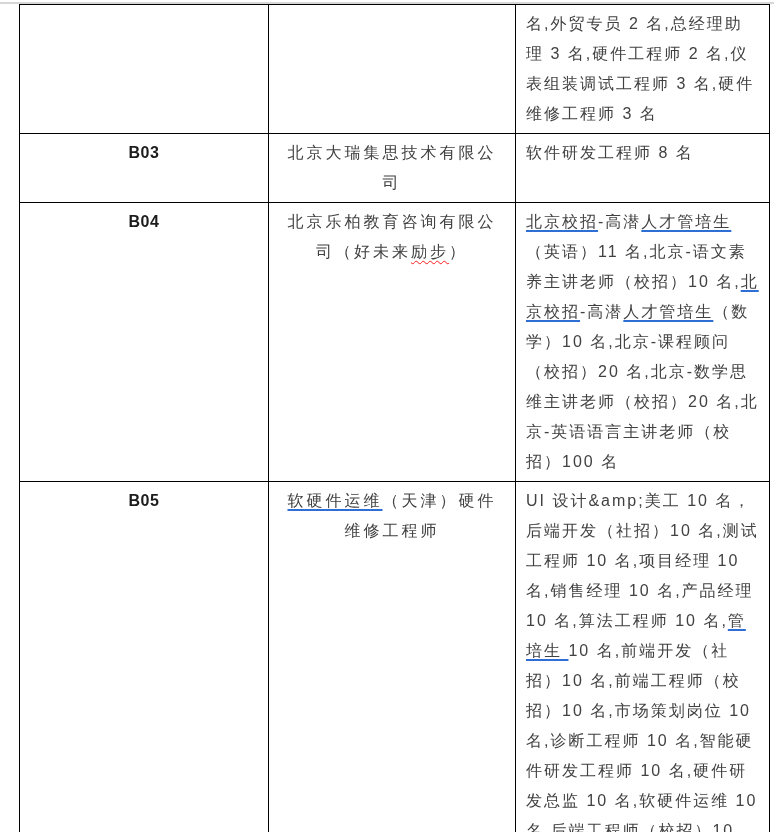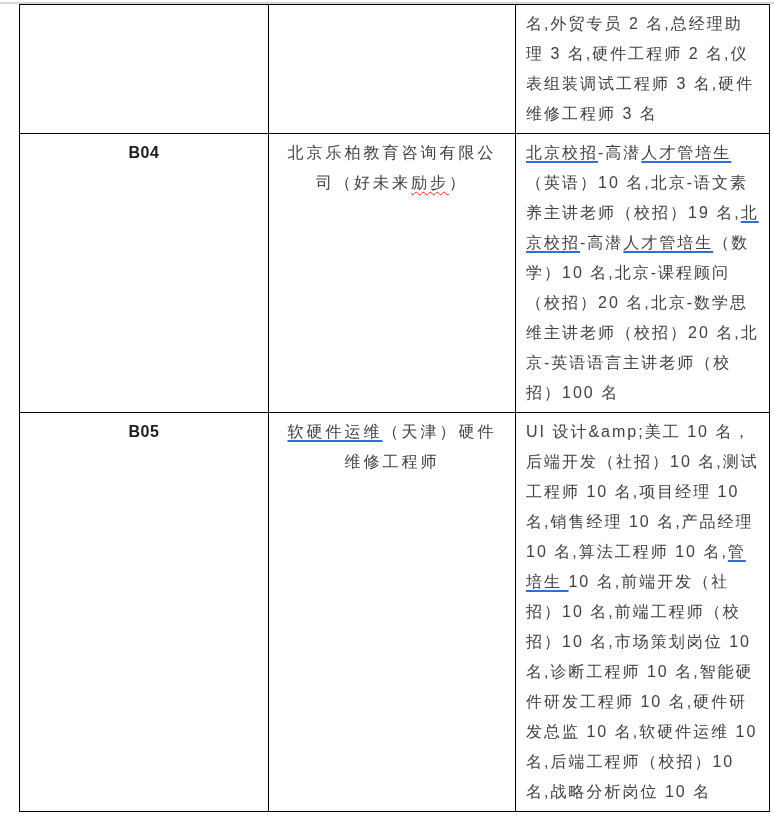--- a/index.html
+++ b/index.html
@@ -80,23 +80,28 @@
       <col style="width: 247px;">
       <col style="width: 254px;">
     </colgroup>
     <tbody>
         <tr>
           <td class="code-cell"></td>
           <td class="company-cell"></td>
           <td class="positions-cell"><span>名,外贸专员 2 名,总经理助理 3 名,硬件工程师 2 名,仪表组装调试工程师 3 名,硬件维修工程师 3 名</span></td>
         </tr>
         <tr>
+          <td class="code-cell"><span class="code-text">B03</span></td>
+          <td class="company-cell"><span>北京大瑞集思技术有限公司</span></td>
+          <td class="positions-cell"><span>软件研发工程师 8 名</span></td>
+        </tr>
+        <tr>
           <td class="code-cell"><span class="code-text">B04</span></td>
           <td class="company-cell"><span>北京乐柏教育咨询有限公司（好未来</span><span class="u-spell">励步</span><span>）</span></td>
-          <td class="positions-cell"><span class="u-gram">北京校招</span><span>-高潜</span><span class="u-gram">人才管培生</span><span>（英语）10 名,北京-语文素养主讲老师（校招）19 名,</span><span class="u-gram">北京校招</span><span>-高潜</span><span class="u-gram">人才管培生</span><span>（数学）10 名,北京-课程顾问（校招）20 名,北京-数学思维主讲老师（校招）20 名,北京-英语语言主讲老师（校招）100 名</span></td>
+          <td class="positions-cell"><span class="u-gram">北京校招</span><span>-高潜</span><span class="u-gram">人才管培生</span><span>（英语）11 名,北京-语文素养主讲老师（校招）10 名,</span><span class="u-gram">北京校招</span><span>-高潜</span><span class="u-gram">人才管培生</span><span>（数学）10 名,北京-课程顾问（校招）20 名,北京-数学思维主讲老师（校招）20 名,北京-英语语言主讲老师（校招）100 名</span></td>
         </tr>
         <tr>
           <td class="code-cell"><span class="code-text">B05</span></td>
           <td class="company-cell"><span class="u-gram">软硬件运维</span><span>（天津）硬件维修工程师</span></td>
           <td class="positions-cell"><span>UI 设计&amp;amp;美工 10 名，后端开发（社招）10 名,测试工程师 10 名,项目经理 10 名,销售经理 10 名,产品经理 10 名,算法工程师 10 名,</span><span class="u-gram">管培生 </span><span>10 名,前端开发（社招）10 名,前端工程师（校招）10 名,市场策划岗位 10 名,诊断工程师 10 名,智能硬件研发工程师 10 名,硬件研发总监 10 名,软硬件运维 10 名,后端工程师（校招）10 名,战略分析岗位 10 名</span></td>
         </tr>
       </tbody>
   </table>
 </div>
 

